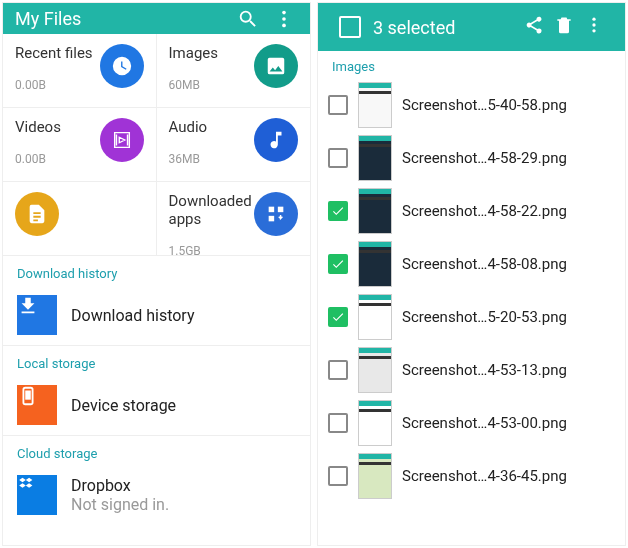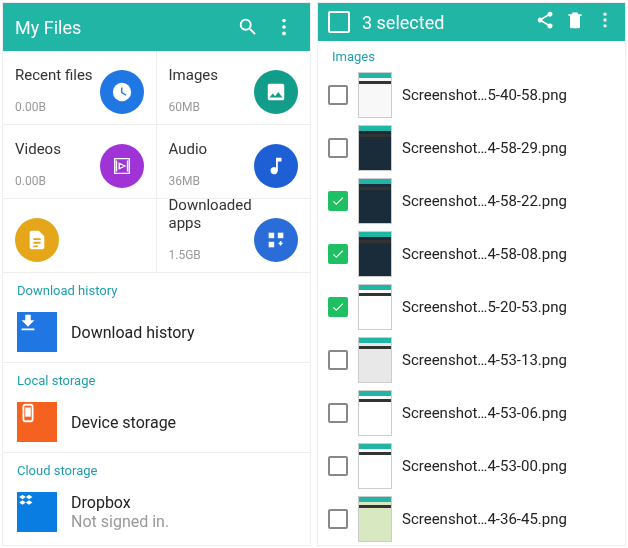--- a/index.html
+++ b/index.html
@@ -9,36 +9,36 @@
     width: 628px;
     height: 548px;
     overflow: hidden;
     display: flex;
     gap: 6px;
     padding: 2px;
   }
   .pane { flex: 1; display: flex; flex-direction: column; background:#fff; border:1px solid #eee;}
   
   .appbar {
-    height: 48px;
+    height: 31px;
     background: #21b5a6;
     color: #fff;
     display: flex;
     align-items: center;
     padding: 0 12px;
   }
   .appbar .title { font-size: 18px; font-weight: 400; flex: 1; }
   .appbar .icon-btn { width: 28px; height: 28px; display:flex; align-items:center; justify-content:center; margin-left:8px; }
   .grid {
     display: grid;
     grid-template-columns: 1fr 1fr;
   }
   .tile {
     display: flex;
-    align-items: flex-end;
+    align-items: flex-start;
     justify-content: space-between;
     padding: 10px 12px;
     border-right: 1px solid #eee;
     border-bottom: 1px solid #eee;
     height: 74px;
   }
   .tile:nth-child(2n) { border-right: none; }
   .tile .txt { display:flex; flex-direction:column; }
   .tile .name { font-size: 15px; color:#333; }
   .tile .sub { font-size: 12px; color:#999; margin-top:16px;}
@@ -66,21 +66,21 @@
     padding: 10px 14px;
     border-bottom:1px solid #eee;
   }
   .row .cicon { width:40px; height:40px; margin-right:14px;}
   .row .rtxt { display:flex; flex-direction:column;}
   .row .rname { font-size:16px; color:#222;}
   .row .rsub { font-size:16px; color:#999;}
   
   .selbar {
     height:48px; background:#21b5a6; color:#fff;
-    display:flex; align-items:center; padding:0 10px;
+    display:flex; align-items:center; padding:0 21px;
   }
   .selbar .ck {
     width:22px; height:22px; border:2px solid #fff; border-radius:2px;
     margin-right:12px;
   }
   .selbar .stitle { font-size:18px; flex:1; }
   .selbar .icon-btn { margin-left:10px; }
   .rsection-label { padding:8px 14px 4px; font-size:13px; color:#1e9fad;}
   .filelist { display:flex; flex-direction:column;text-align:center; }
   .fitem {
@@ -300,28 +300,20 @@
           <div class="bar" style="background:#333;top:8px;height:3px"></div>
         </div>
         <div class="fname">Screenshot…4-53-13.png</div>
       </div>
       <div class="fitem">
         <div class="fck"></div>
         <div class="thumb" style="background:#fff">
           <div class="bar" style="background:#21b5a6;top:0"></div>
           <div class="bar" style="background:#333;top:8px;height:3px"></div>
         </div>
-        <div class="fname">Screenshot…4-53-06.png</div>
-      </div>
-      <div class="fitem">
-        <div class="fck"></div>
-        <div class="thumb" style="background:#fff">
-          <div class="bar" style="background:#21b5a6;top:0"></div>
-          <div class="bar" style="background:#333;top:8px;height:3px"></div>
-        </div>
         <div class="fname">Screenshot…4-53-00.png</div>
       </div>
       <div class="fitem">
         <div class="fck"></div>
         <div class="thumb" style="background:#d8e8c0">
           <div class="bar" style="background:#21b5a6;top:0"></div>
           <div class="bar" style="background:#333;top:8px;height:3px"></div>
         </div>
         <div class="fname">Screenshot…4-36-45.png</div>
       </div>

